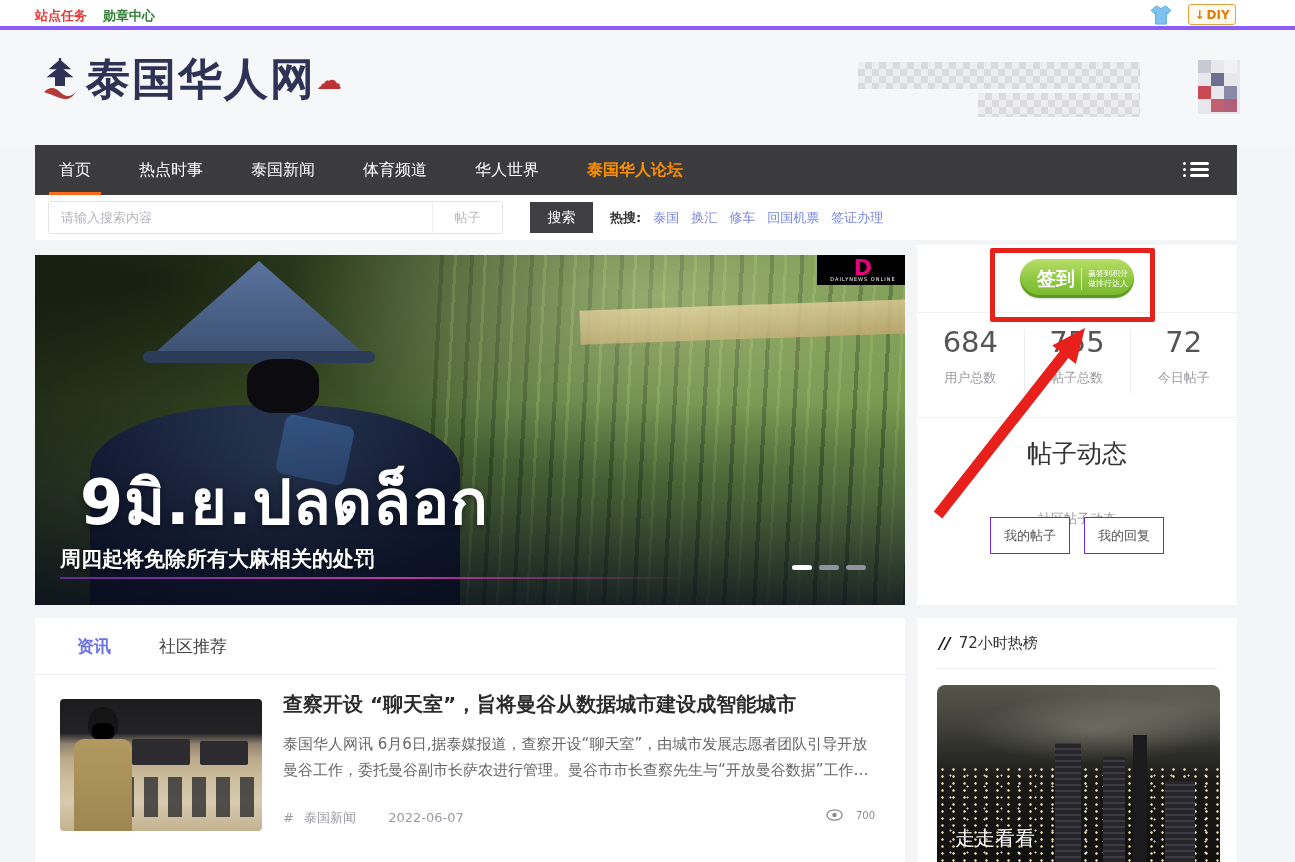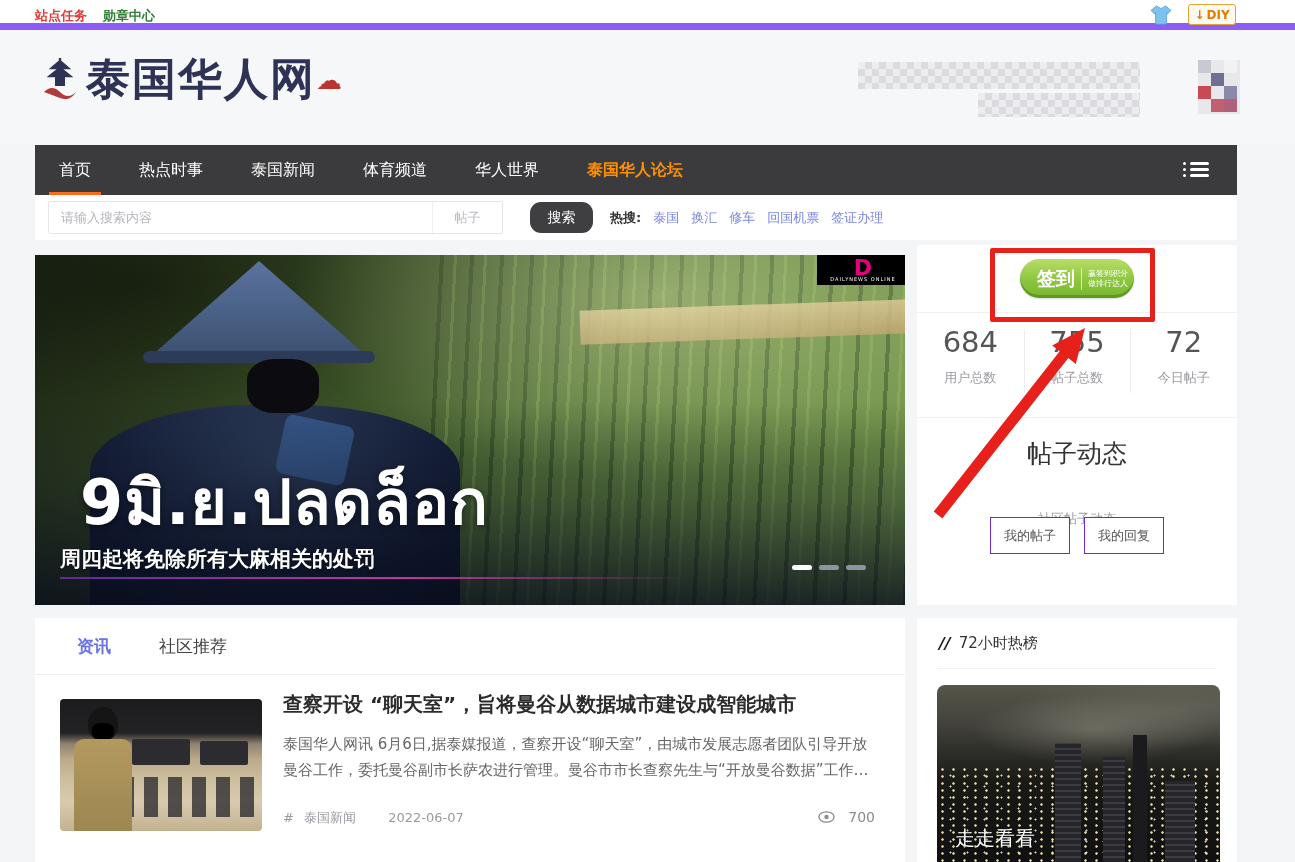--- a/index.html
+++ b/index.html
@@ -4,21 +4,21 @@
 <style>
   * { margin:0; padding:0; box-sizing:border-box; }
   html,body { width:1295px; height:862px; }
   body {
     position:relative; overflow:hidden;
     background:#f4f5f7;
     font-family:"DejaVu Sans","Liberation Sans",sans-serif;
     color:#333;
   }
   
-  .topbar { position:absolute; left:0; top:0; width:1295px; height:30px; background:#fff; border-bottom:7px solid #8b5cf6; }
+  .topbar { position:absolute; left:0; top:0; width:1295px; height:30px; background:#fff; border-bottom:4px solid #8b5cf6; }
   .topbar-left { position:absolute; left:35px; top:7px; display:flex; gap:16px; font-size:13px; font-weight:bold; }
   .link-red { color:#e53935; cursor:pointer; }
   .link-green { color:#2e7d32; cursor:pointer; }
   .tshirt { position:absolute; left:1150px; top:5px; width:22px; height:20px; }
   .diy-btn { position:absolute; left:1188px; top:4px; width:48px; height:21px; border:1px solid #e8a23c; border-radius:3px;
     background:#fffaf0; color:#e07c00; font-size:12px; font-weight:bold; display:flex; align-items:center; justify-content:center; gap:2px; cursor:pointer; }
   
   .header { position:absolute; left:0; top:30px; width:1295px; height:115px; background:#f6f7f9; }
   .logo { position:absolute; left:40px; top:20px; display:flex; align-items:center; gap:6px; }
   .logo-text { font-size:44px; font-weight:bold; color:#2e3254; letter-spacing:2px; }
@@ -42,21 +42,21 @@
   .nav-list-icon { position:absolute; right:28px; top:14px; width:26px; height:22px; cursor:pointer; }
   .nav-list-icon i { display:block; height:3px; margin:3px 0; position:relative; }
   .nav-list-icon i::before { content:""; position:absolute; left:0; top:0; width:3px; height:3px; background:#fff; border-radius:50%; }
   .nav-list-icon i::after { content:""; position:absolute; left:7px; top:0; right:0; height:3px; background:#fff; border-radius:2px; }
   
   .searchrow { position:absolute; left:35px; top:195px; width:1202px; height:45px; background:#fff; }
   .search-group { position:absolute; left:13px; top:6px; width:455px; height:33px; border:1px solid #e4e4e8; border-radius:2px; display:flex; background:#fff; }
   .search-input { flex:1; border:0; outline:0; padding:0 12px; font-size:13px; color:#333; font-family:inherit; }
   .search-input::placeholder { color:#b5b5bc; }
   .search-cat { width:70px; display:flex; align-items:center; justify-content:center; font-size:13px; color:#b9b9c0; border-left:1px solid #efeff2; cursor:pointer; }
-  .search-btn { position:absolute; left:495px; top:7px; width:63px; height:31px; background:#3f3f42; color:#fff; border:0; border-radius:11px; font-size:14px; cursor:pointer; font-family:inherit; }
+  .search-btn { position:absolute; left:495px; top:7px; width:63px; height:31px; background:#3f3f42; color:#fff; border:0; border-radius:0; font-size:14px; cursor:pointer; font-family:inherit; }
   .hotrow { position:absolute; left:575px; top:14px; display:flex; gap:12px; font-size:13px; align-items:center; }
   .hot-label { font-weight:bold; color:#333; }
   .hot-link { color:#7a85e0; cursor:pointer; }
   
   .carousel { position:absolute; left:35px; top:255px; width:870px; height:350px; overflow:hidden; background:
       linear-gradient(105deg,#26331c 0%,#3d5427 28%,#55743a 55%,#688a44 78%,#76994e 100%); }
   .car-foliage { position:absolute; right:0; top:0; width:55%; height:100%;
      background: repeating-linear-gradient(93deg, transparent 0 13px, rgba(22,40,14,.38) 13px 17px, transparent 17px 27px, rgba(165,195,105,.28) 27px 30px); }
   .car-light { position:absolute; inset:0; background:
      radial-gradient(ellipse at 72% 12%, rgba(235,240,185,.40), transparent 42%),
@@ -95,21 +95,21 @@
   .thumb .man { position:absolute; left:14px; top:8px; width:58px; height:124px; }
   .thumb .man .head { position:absolute; left:14px; top:0; width:30px; height:34px; background:#151515; border-radius:50% 50% 45% 45%; }
   .thumb .man .mask { position:absolute; left:18px; top:16px; width:22px; height:16px; background:#000; border-radius:40%; }
   .thumb .man .torso { position:absolute; left:0; top:32px; width:58px; height:92px; background:linear-gradient(#b2995f,#9d8750); border-radius:10px 10px 0 0; }
   .art-title { position:absolute; left:248px; top:16px; width:600px; font-size:20px; font-weight:600; color:#2b2b2b; }
   .art-excerpt { position:absolute; left:248px; top:56px; width:592px; font-size:15px; color:#666; line-height:26px;
      display:-webkit-box; -webkit-line-clamp:2; -webkit-box-orient:vertical; overflow:hidden; }
   .art-meta { position:absolute; left:248px; top:134px; width:592px; height:20px; font-size:13px; color:#9a9aa0; }
   .meta-hash { margin-right:6px; }
   .meta-tag { margin-right:28px; cursor:pointer; }
-  .meta-views { position:absolute; right:0; top:0; display:flex; align-items:center; gap:13px; font-size:14px; color:#8a8a90; }
+  .meta-views { position:absolute; right:0; top:0; display:flex; align-items:flex-end; gap:13px; font-size:10px; color:#8a8a90; }
   
   .side-card1 { position:absolute; left:917px; top:245px; width:320px; height:360px; background:#fff; }
   .signin-wrap { height:68px; display:flex; align-items:center; justify-content:center; border-bottom:1px solid #f0f0f2; }
   .signin-btn { width:114px; height:39px; border:0; border-radius:20px; cursor:pointer;
      background:linear-gradient(#b8dd66,#8cc63f 55%,#79b52e); box-shadow:inset 0 -3px 0 rgba(70,130,20,.55), 0 1px 2px rgba(0,0,0,.15);
      display:flex; align-items:center; justify-content:center; gap:6px; color:#fff; font-family:inherit; }
   .signin-main { font-size:19px; font-weight:bold;margin-left:11px; }
   .signin-sep { width:1px; height:22px; background:rgba(255,255,255,.7); }
   .signin-sub { font-size:8px; line-height:10px; text-align:left; }
   .stats { position:absolute; left:0; top:80px; width:320px; height:80px; display:flex; }

